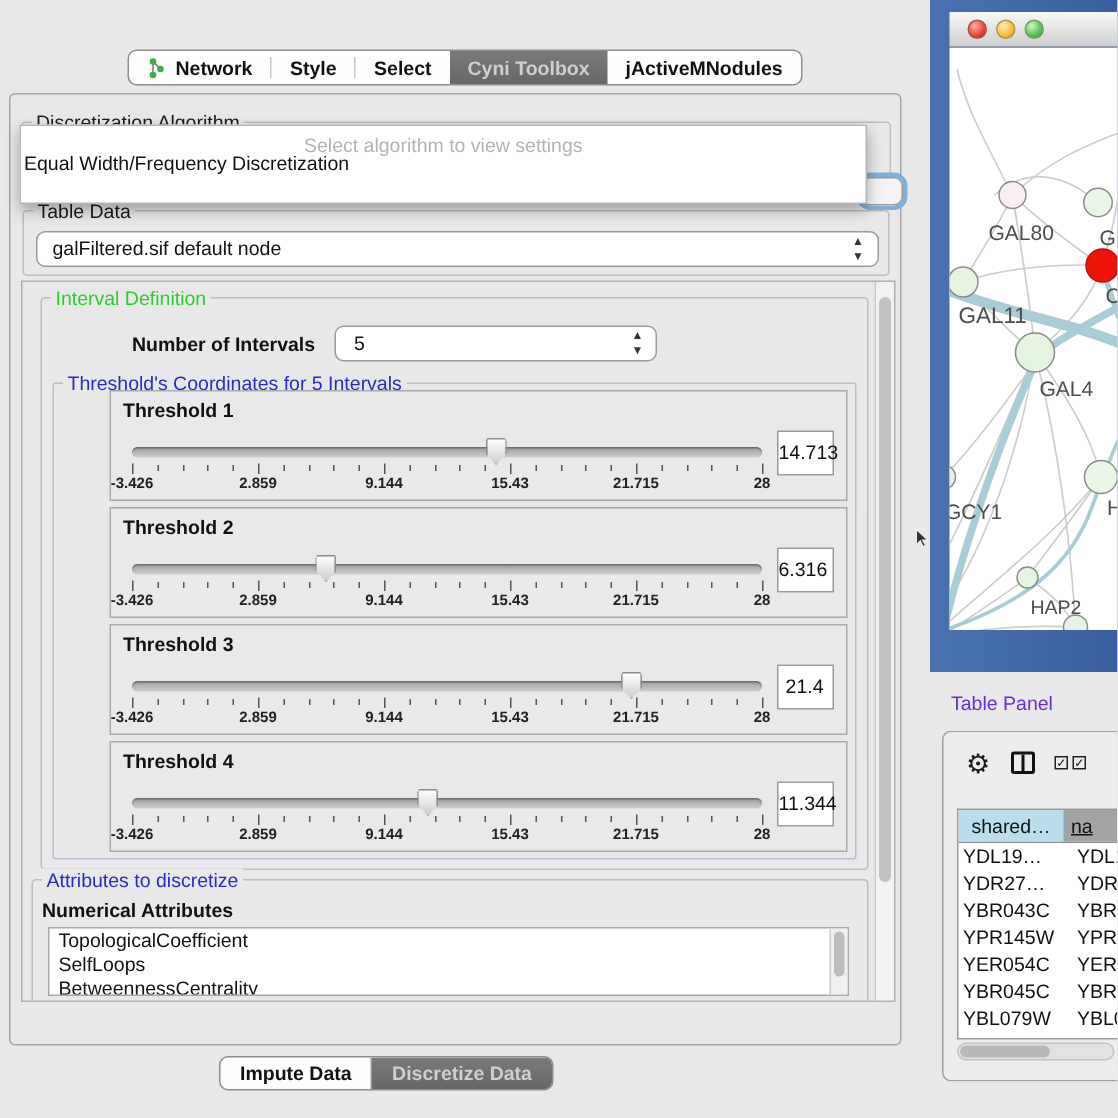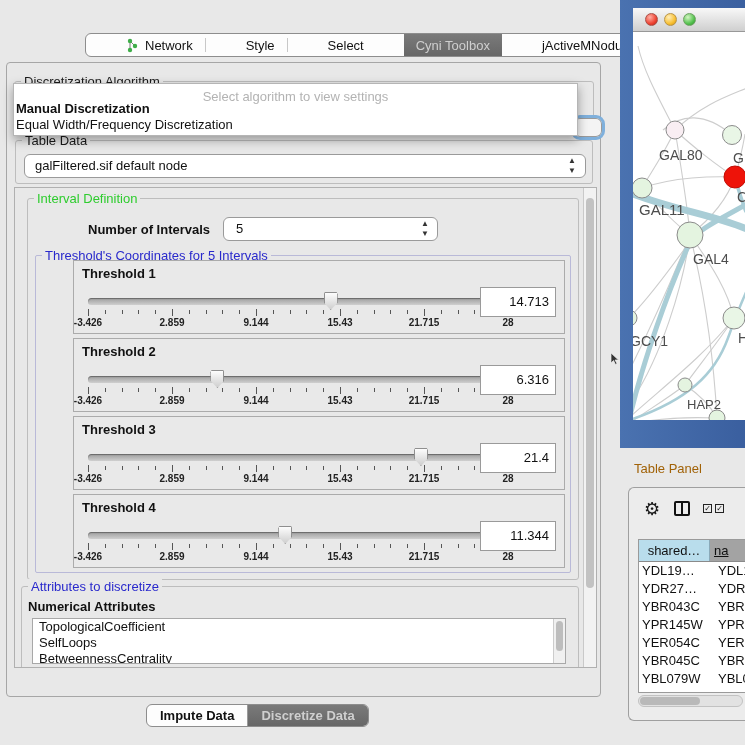--- a/index.html
+++ b/index.html
@@ -9,21 +9,21 @@
 
   
   .cp-header { position:absolute; left:0; top:0; width:620px; height:28px; background:#e8e8e8; }
   .cp-title { position:absolute; left:9px; top:7px; font-size:13px; color:#222; }
   .float-icon { position:absolute; left:572px; top:8px; width:11px; height:11px; border:2px solid #1a1a1a; border-radius:2px; }
   .close-icon { position:absolute; left:590px; top:5px; font-size:13px; font-weight:bold; color:#111; }
 
   
   .tabbar { position:absolute; left:85px; top:33px; height:24px; display:inline-flex; align-items:stretch;
             background:#fdfdfd; border:1px solid #8d8d8d; border-radius:6px; overflow:hidden; }
-  .tabseg { display:flex; align-items:center; padding:0 12px; font-weight:normal; color:#111; white-space:nowrap;margin-left:28px; }
+  .tabseg { display:flex; align-items:center; padding:0 12px; font-weight:bold; color:#111; white-space:nowrap; }
   .tabsep { width:1px; background:#c8c8c8; margin:4px 0; }
   .tabseg.dark { background:linear-gradient(#7a7a7a,#676767); color:#cfcfcf; }
   .net-ico { width:13px; height:15px; margin-right:6px; }
 
   
   .outer-panel { position:absolute; left:6px; top:62px; width:595px; height:635px;
                  border:1px solid #a6a6a6; border-radius:4px; background:#e8e8e8; }
 
   .groupbox { position:absolute; border:1px solid #bdbdbd; border-radius:3px; }
   .grouplabel { position:absolute; top:-8px; left:6px; background:#e8e8e8; padding:0 3px; font-size:13px; }
@@ -72,21 +72,21 @@
   .thumb-sl { position:absolute; top:-3px; width:14px; height:18px; z-index:2;
            background:linear-gradient(#fdfdfd,#cfcfcf); border:1px solid #8f8f8f;
            clip-path:polygon(8% 0, 92% 0, 100% 12%, 100% 58%, 50% 100%, 0 58%, 0 12%); }
   .ticks { position:absolute; left:2px; right:2px; top:13px; height:8px; }
   .tick { position:absolute; width:1px; background:#555; }
   .tick.minor { height:4px; top:2px; }
   .tick.major { height:7px; top:1px; }
   .ticklabels { position:absolute; left:2px; right:2px; top:22px; height:11px; }
   .ticklabel { position:absolute; width:54px; margin-left:-27px; text-align:center;
                font-size:10px; font-weight:bold; color:#222; }
-  .thr-value { position:absolute; right:8px; top:26px; width:76px; height:30px; background:#fff;
+  .thr-value { position:absolute; right:8px; top:26px; width:38px; height:30px; background:#fff;
                border:1px solid #9a9a9a; line-height:28px; text-align:right; padding-right:6px; font-size:13px; }
 
   .attr-group { left:6px; top:398px; width:558px; height:120px; }
   .attr-sub { position:absolute; left:6px; top:12px; font-weight:bold; }
   .attr-list { position:absolute; left:10px; top:31px; width:534px; height:46px; background:#fff;
                border:1px solid #a8a8a8; overflow:hidden; }
   .attr-item { height:16px; line-height:16px; padding-left:6px; color:#111; }
   .attr-scroll { position:absolute; right:0; top:0; width:12px; height:100%; background:#f0f0f0; border-left:1px solid #ccc; }
   .attr-scroll .thumb { position:absolute; left:2px; right:2px; top:2px; height:30px; background:#bdbdbd; border-radius:5px; }
 
@@ -109,21 +109,21 @@
                 background:linear-gradient(90deg,#4a72b0,#3a5f9f); }
   .net-titlebar { position:absolute; left:13px; top:8px; right:0; height:24px;
                   background:linear-gradient(#f8f8f8,#cfcfcf); border-bottom:1px solid #989898; }
   .light { position:absolute; top:5px; width:13px; height:13px; border-radius:50%; }
   .light.red    { left:12px;  background:radial-gradient(circle at 35% 30%, #ffb0a6, #ee4433 60%, #b01e12); border:1px solid #a85048;}
   .light.yellow { left:31px; background:radial-gradient(circle at 35% 30%, #ffeebb, #f8c033 60%, #c78c10); border:1px solid #b89448;}
   .light.green  { left:50px; background:radial-gradient(circle at 35% 30%, #d4f5c4, #55c24f 60%, #2d8f2d); border:1px solid #6ca060;}
   .net-canvas { position:absolute; left:13px; top:32px; right:0; height:388px; background:#fff; overflow:hidden; }
 
   
-  .tp-title { position:absolute; left:634px; top:461px; font-size:13px; color:#a16207; }
+  .tp-title { position:absolute; left:634px; top:461px; font-size:13px; color:#6d28d9; }
   .tpanel { position:absolute; left:628px; top:487px; width:117px; height:234px; background:#ececec;
             border:1px solid #9f9f9f; border-radius:6px 0 0 6px; border-right:none; }
   .tp-toolbar { position:absolute; left:0; top:8px; width:100%; height:30px; }
   .gear-ic { position:absolute; left:15px; top:2px; font-size:18px; color:#1a1a1a; }
   .cols-ic { position:absolute; left:45px; top:5px; width:16px; height:15px; border:2px solid #111; border-radius:2px; }
   .cols-ic::after { content:""; position:absolute; left:5px; top:0; bottom:0; width:2px; background:#111; }
   .chk-ic { position:absolute; top:8px; width:9px; height:9px; border:1.5px solid #222; font-size:8px;
             line-height:7px; text-align:center; color:#111; }
   .tp-table { position:absolute; left:9px; top:51px; right:0; height:154px; background:#fff; border:1px solid #9a9a9a; border-right:none; overflow:hidden; }
   .tp-hrow { display:flex; height:22px; border-bottom:1px solid #8a8a8a;align-items:center; }
@@ -408,21 +408,20 @@
     <div class="btab">
         <span>Impute Data</span>
       </div>
     <div class="btab dark">
         <span>Discretize Data</span>
       </div>
   </div>
 
   <div class="algo-popup">
     <div class="popup-prompt">Select algorithm to view settings</div>
-    <div class="popup-item bold">Manual Discretization</div>
     <div class="popup-item">Equal Width/Frequency Discretization</div>
   </div>
 
   <div class="net-window">
     <div class="net-titlebar">
       <div class="light red"></div>
       <div class="light yellow"></div>
       <div class="light green"></div>
     </div>
     <div class="net-canvas">

